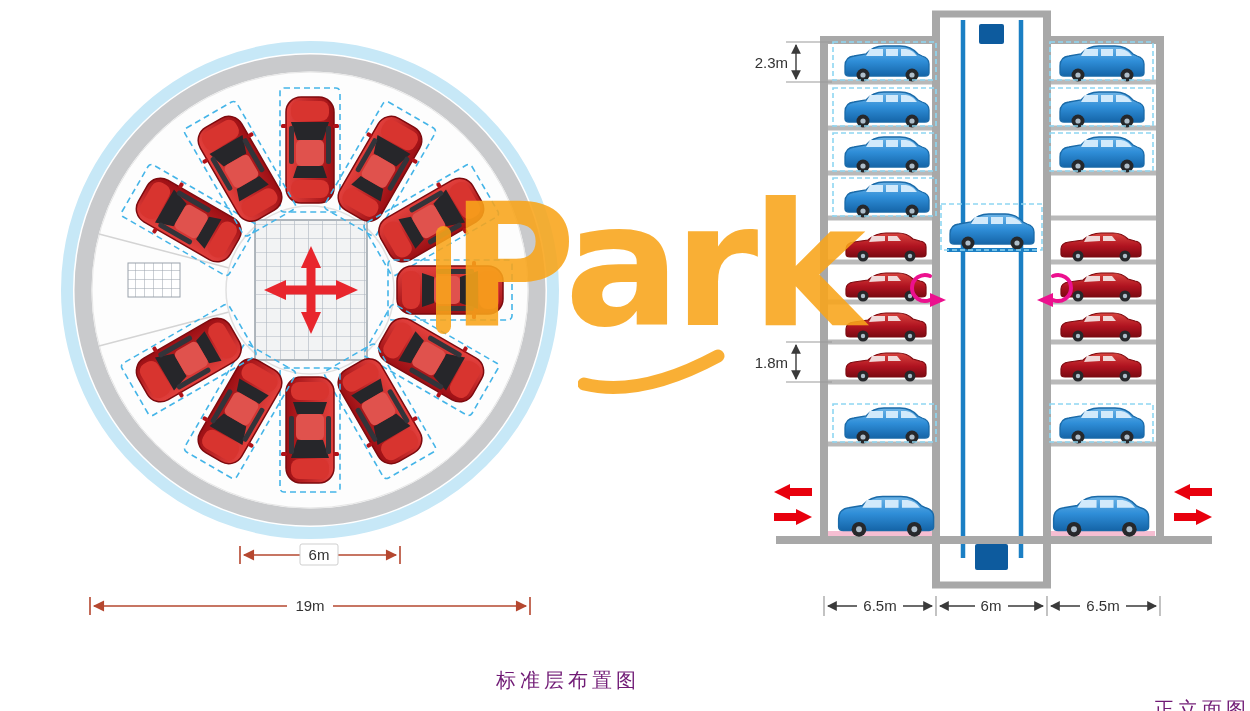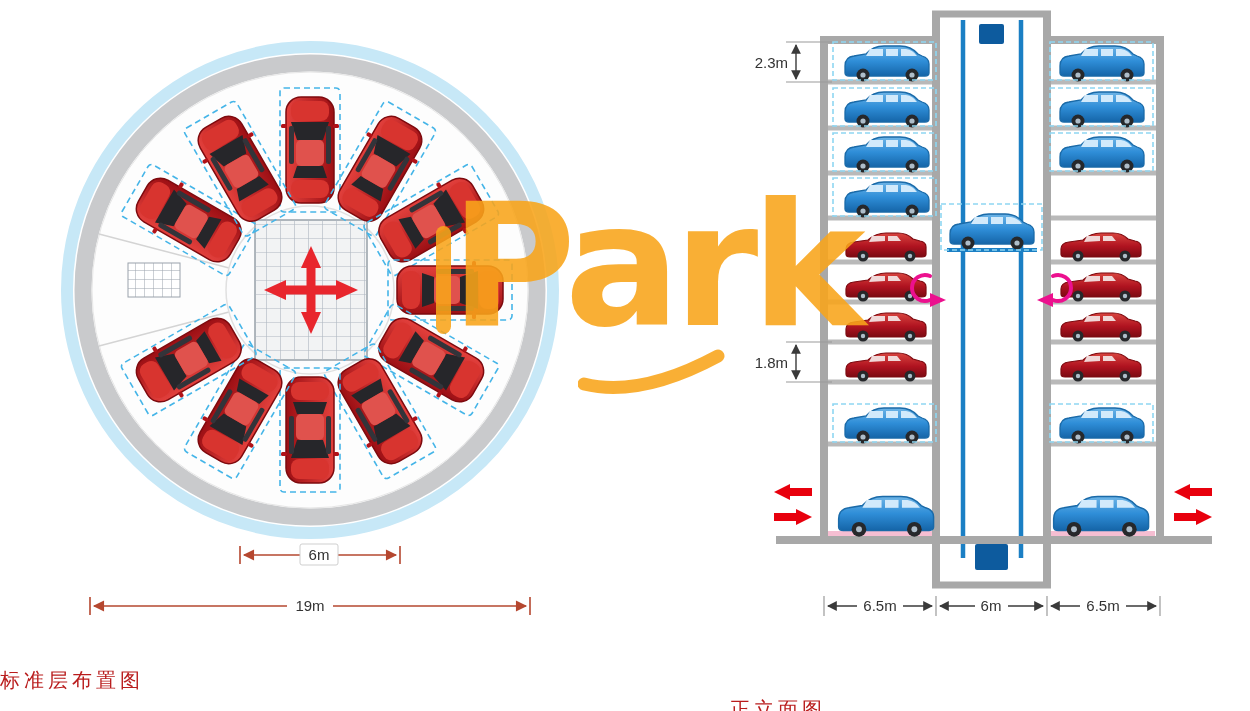--- a/index.html
+++ b/index.html
@@ -1,18 +1,18 @@
 <!DOCTYPE html>
 <html><head>
 <meta charset="utf-8">
 <style>
   html,body{margin:0;padding:0;background:#fff;}
   .canvas{position:relative;width:1250px;height:711px;background:#ffffff;overflow:hidden;
           font-family:"Liberation Sans", sans-serif;}
-  .caption{position:absolute;font-size:20px;color:#b91c1c;letter-spacing:4px;text-align:left;font-weight:500;}
+  .caption{position:absolute;font-size:20px;color:#701a75;letter-spacing:4px;text-align:right;font-weight:500;}
   #plan-caption{left:0;width:640px;top:667px;}
   #elev-caption{left:730px;width:520px;top:667px;margin-top:29px;}
   .watermark{position:absolute;left:428px;top:188px;width:430px;height:230px;opacity:0.88;pointer-events:none;z-index:5;text-align:right;}
   .watermark .bar{position:absolute;left:8px;top:38px;width:15px;height:108px;background:#F9A51A;border-radius:8px;}
   .watermark .wtext{position:absolute;left:22px;top:-42px;font-size:172px;font-weight:bold;color:#F9A51A;
                     letter-spacing:-7px;line-height:1.4;font-family:"DejaVu Sans", sans-serif;}
   .watermark svg{position:absolute;left:150px;top:158px;}
   svg{position:absolute;top:0;}
   #plan-svg{left:0;}
   #elev-svg{left:720px;}

